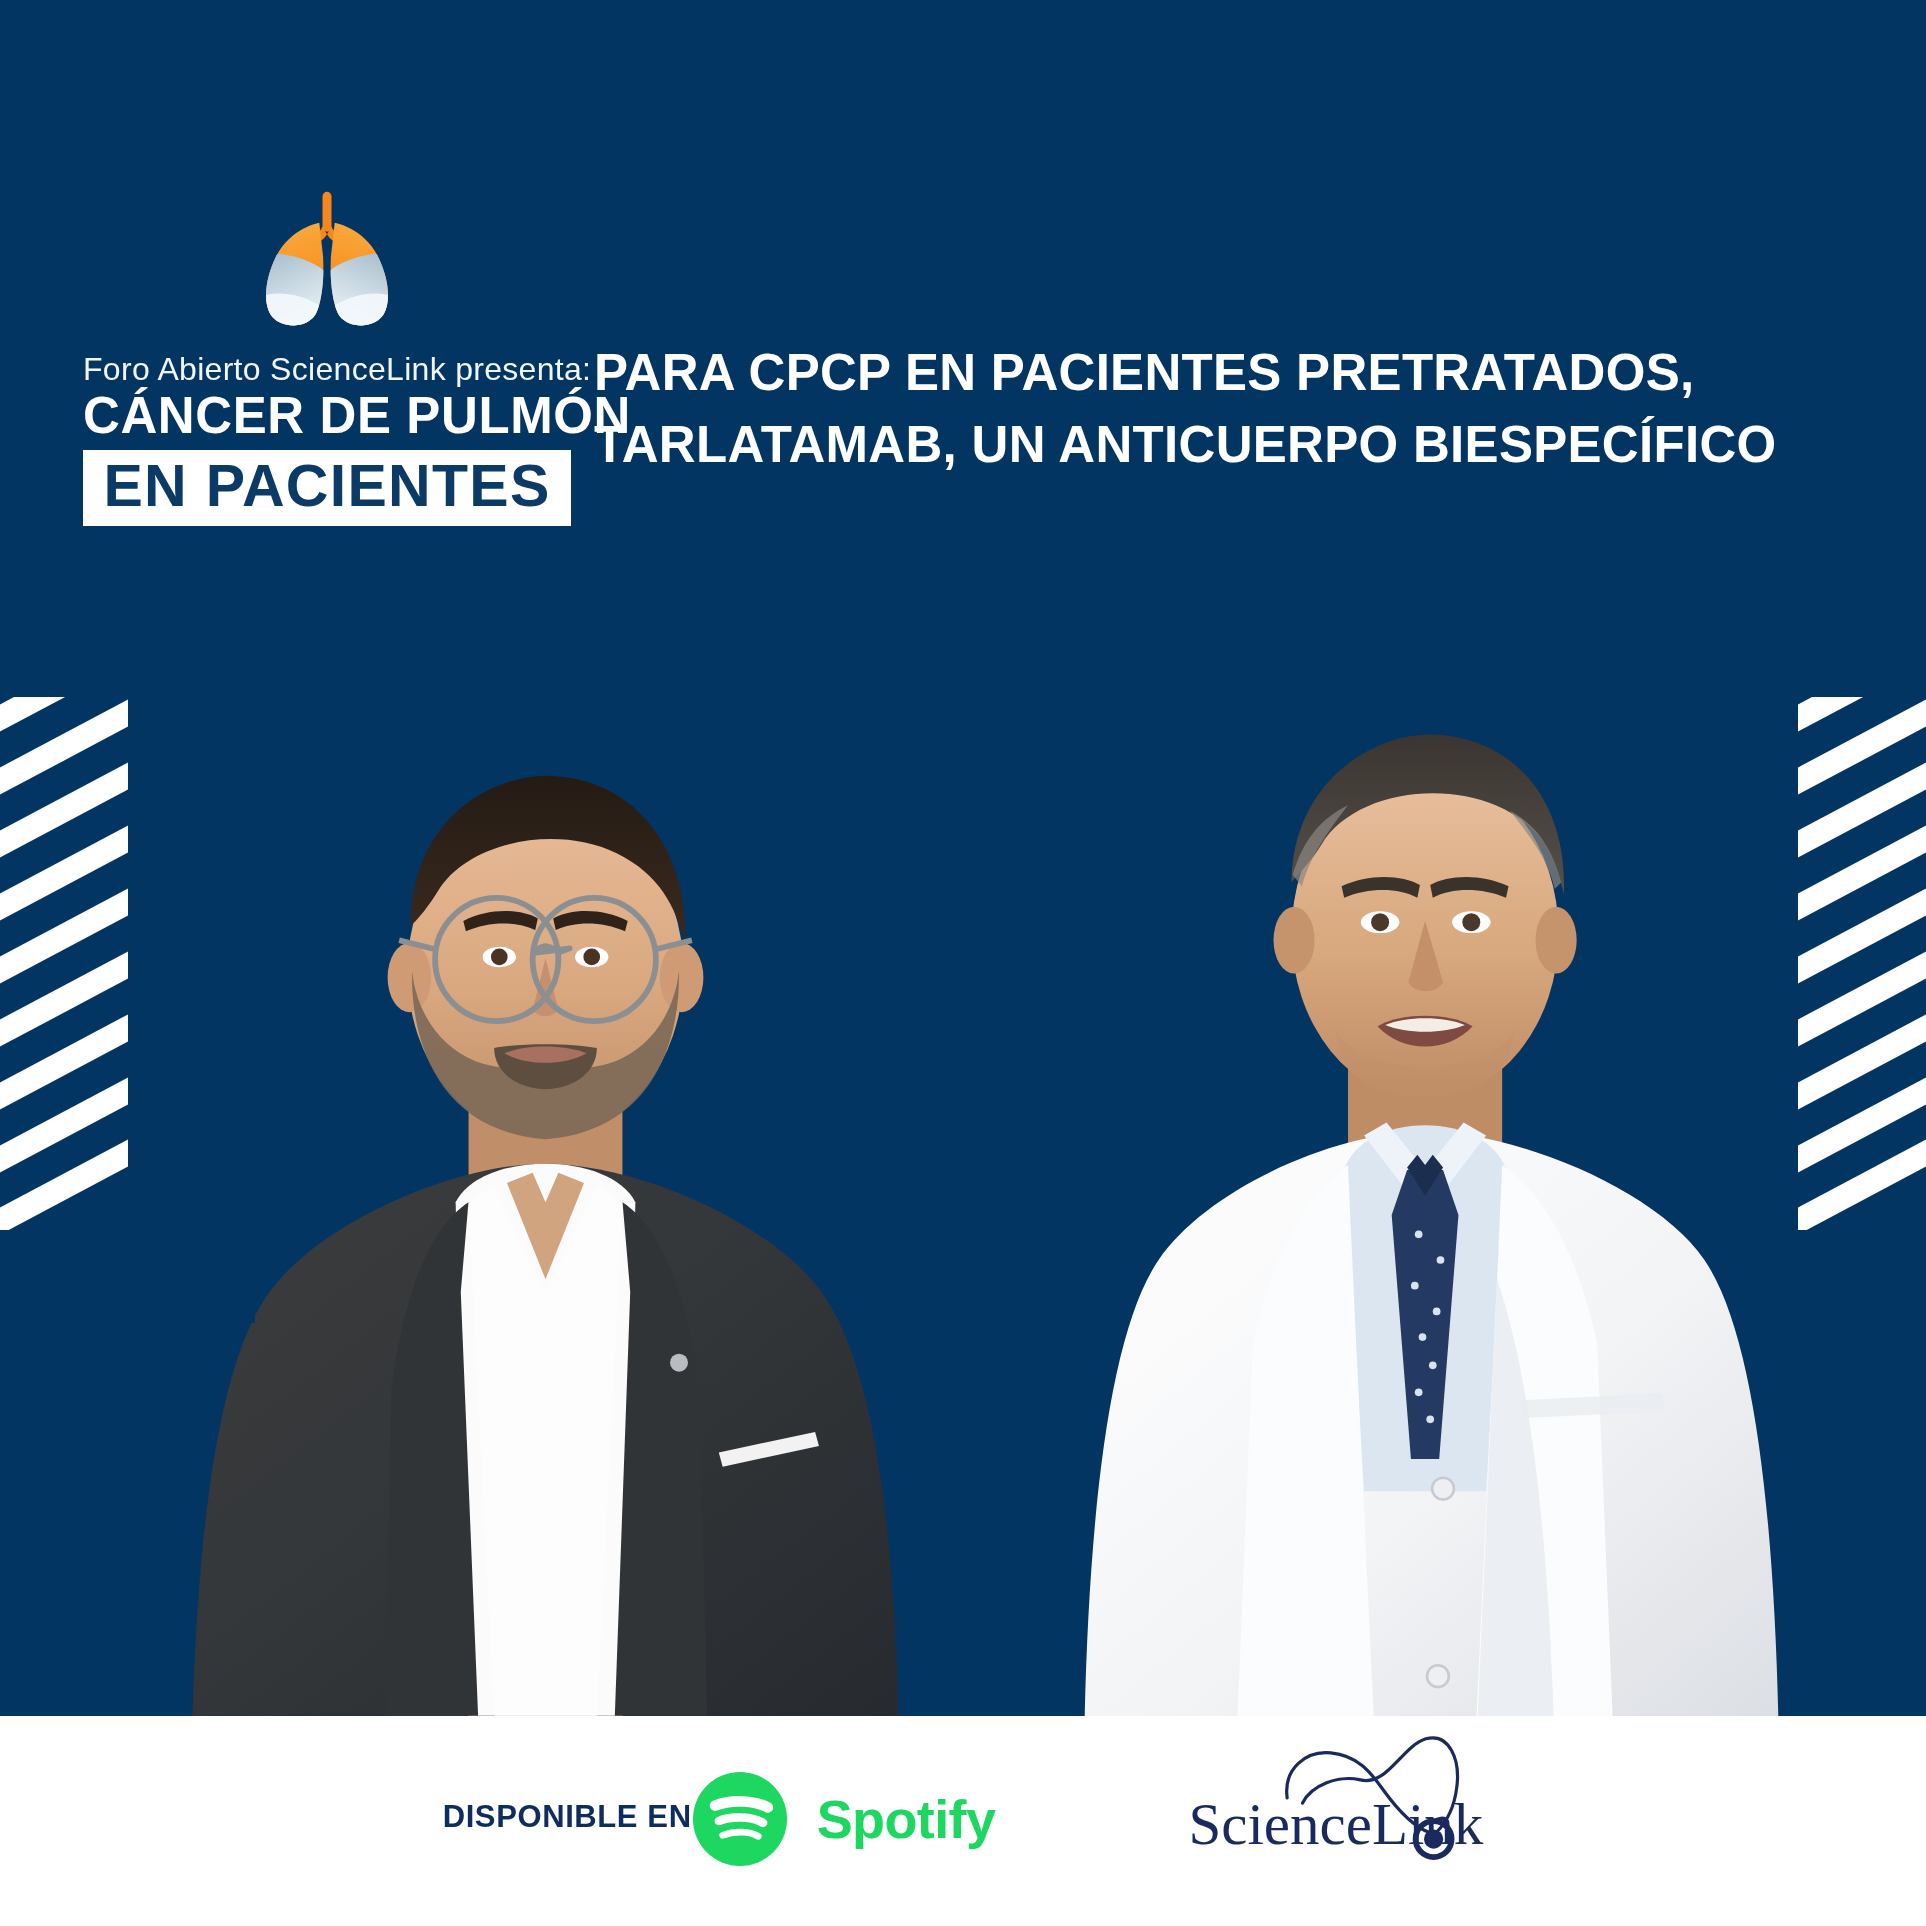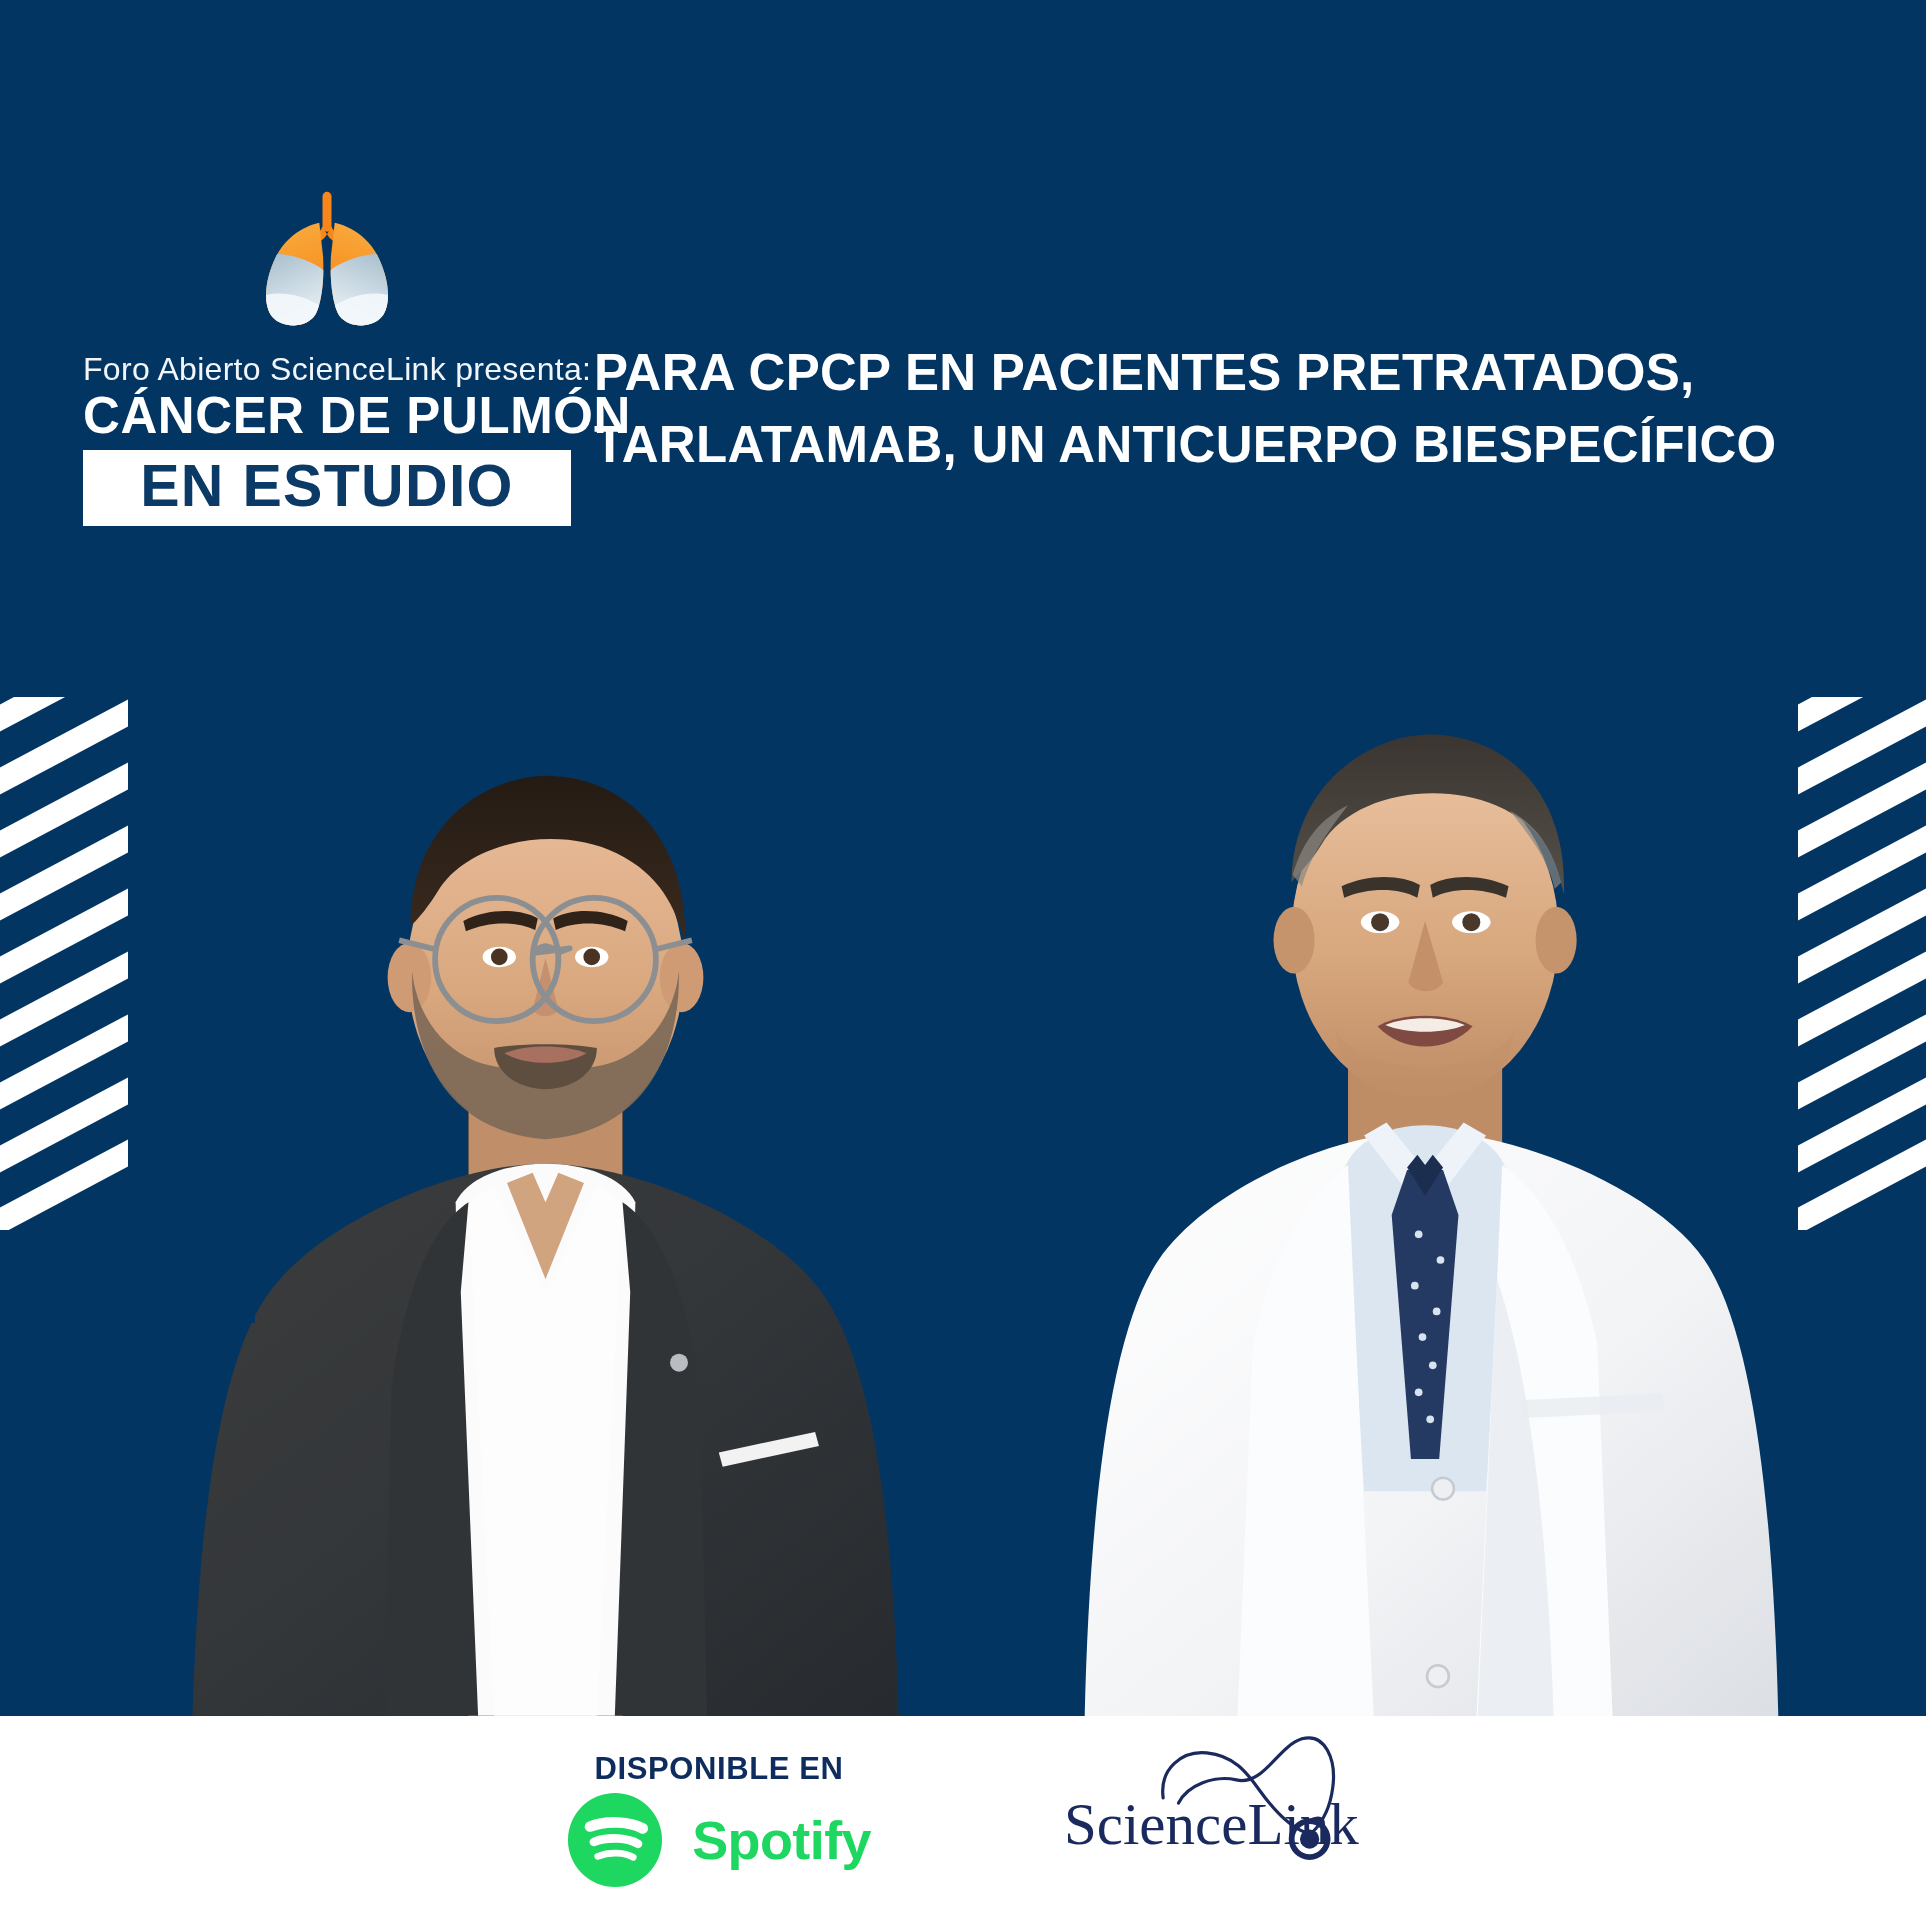--- a/index.html
+++ b/index.html
@@ -123,21 +123,21 @@
     width: 1926px;
     height: 210px;
     background: #ffffff;
     display: flex;
     align-items: center;
     justify-content: center;
     gap: 193px;
   }
   #spotify-block {
     display: flex;
-    flex-direction: column;
+    flex-direction: row;
     align-items: center;
     margin-top: -3.9px;
   }
   #disponible-label {
     color: #0e2d5e;
     font-size: 31px;
     font-weight: 700;
     letter-spacing: 0.6px;
     margin-bottom: 5.1px;
   }
@@ -221,21 +221,21 @@
         <g clip-path="url(#clipRightLung)">
           <rect x="0" y="0" width="240" height="250" fill="url(#orangeR)"></rect>
           <path d="M250,118 C200,106 144,120 116,148 L116,260 L250,260 Z" fill="url(#greyR)"></path>
           <path d="M236,186 C200,168 156,178 128,198 L128,260 L236,260 Z" fill="#F2F7FB" opacity="0.92"></path>
         </g>
       </svg>
 
       <div id="brand-presenta">Foro Abierto ScienceLink presenta:</div>
       <div id="brand-main">CÁNCER DE PULMÓN</div>
       <div id="brand-tag-wrap">
-        <div id="brand-tag">EN ESTUDIO</div>
+        <div id="brand-tag">EN PACIENTES</div>
       </div>
     </div>
 
     <div id="title-block">
       <div class="title-line">PARA CPCP EN PACIENTES PRETRATADOS,</div>
       <div class="title-line">TARLATAMAB, UN ANTICUERPO BIESPECÍFICO</div>
     </div>
   </div>
 
   <div class="stripe-panel" id="stripes-left">

